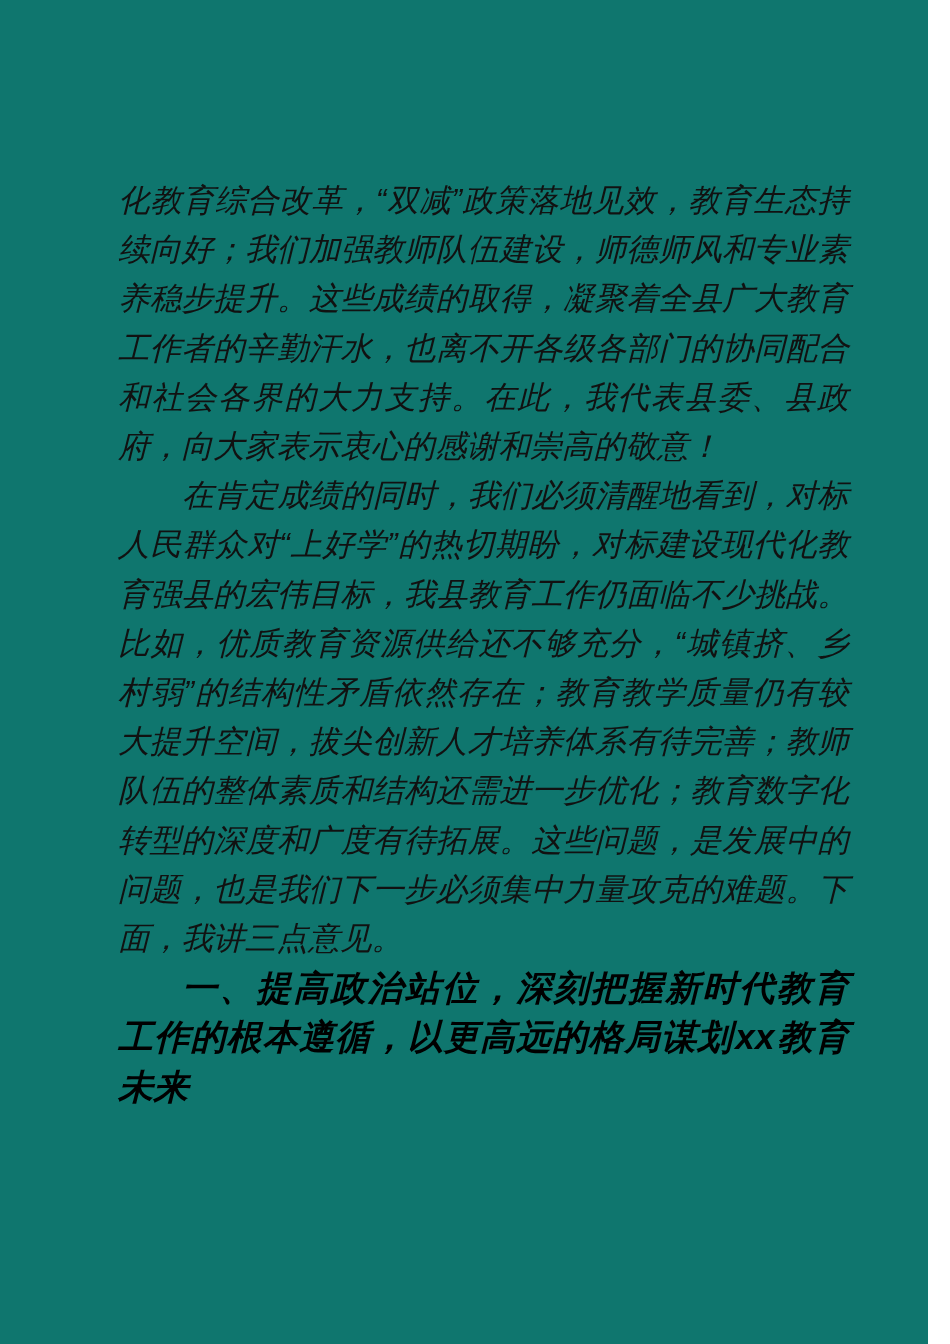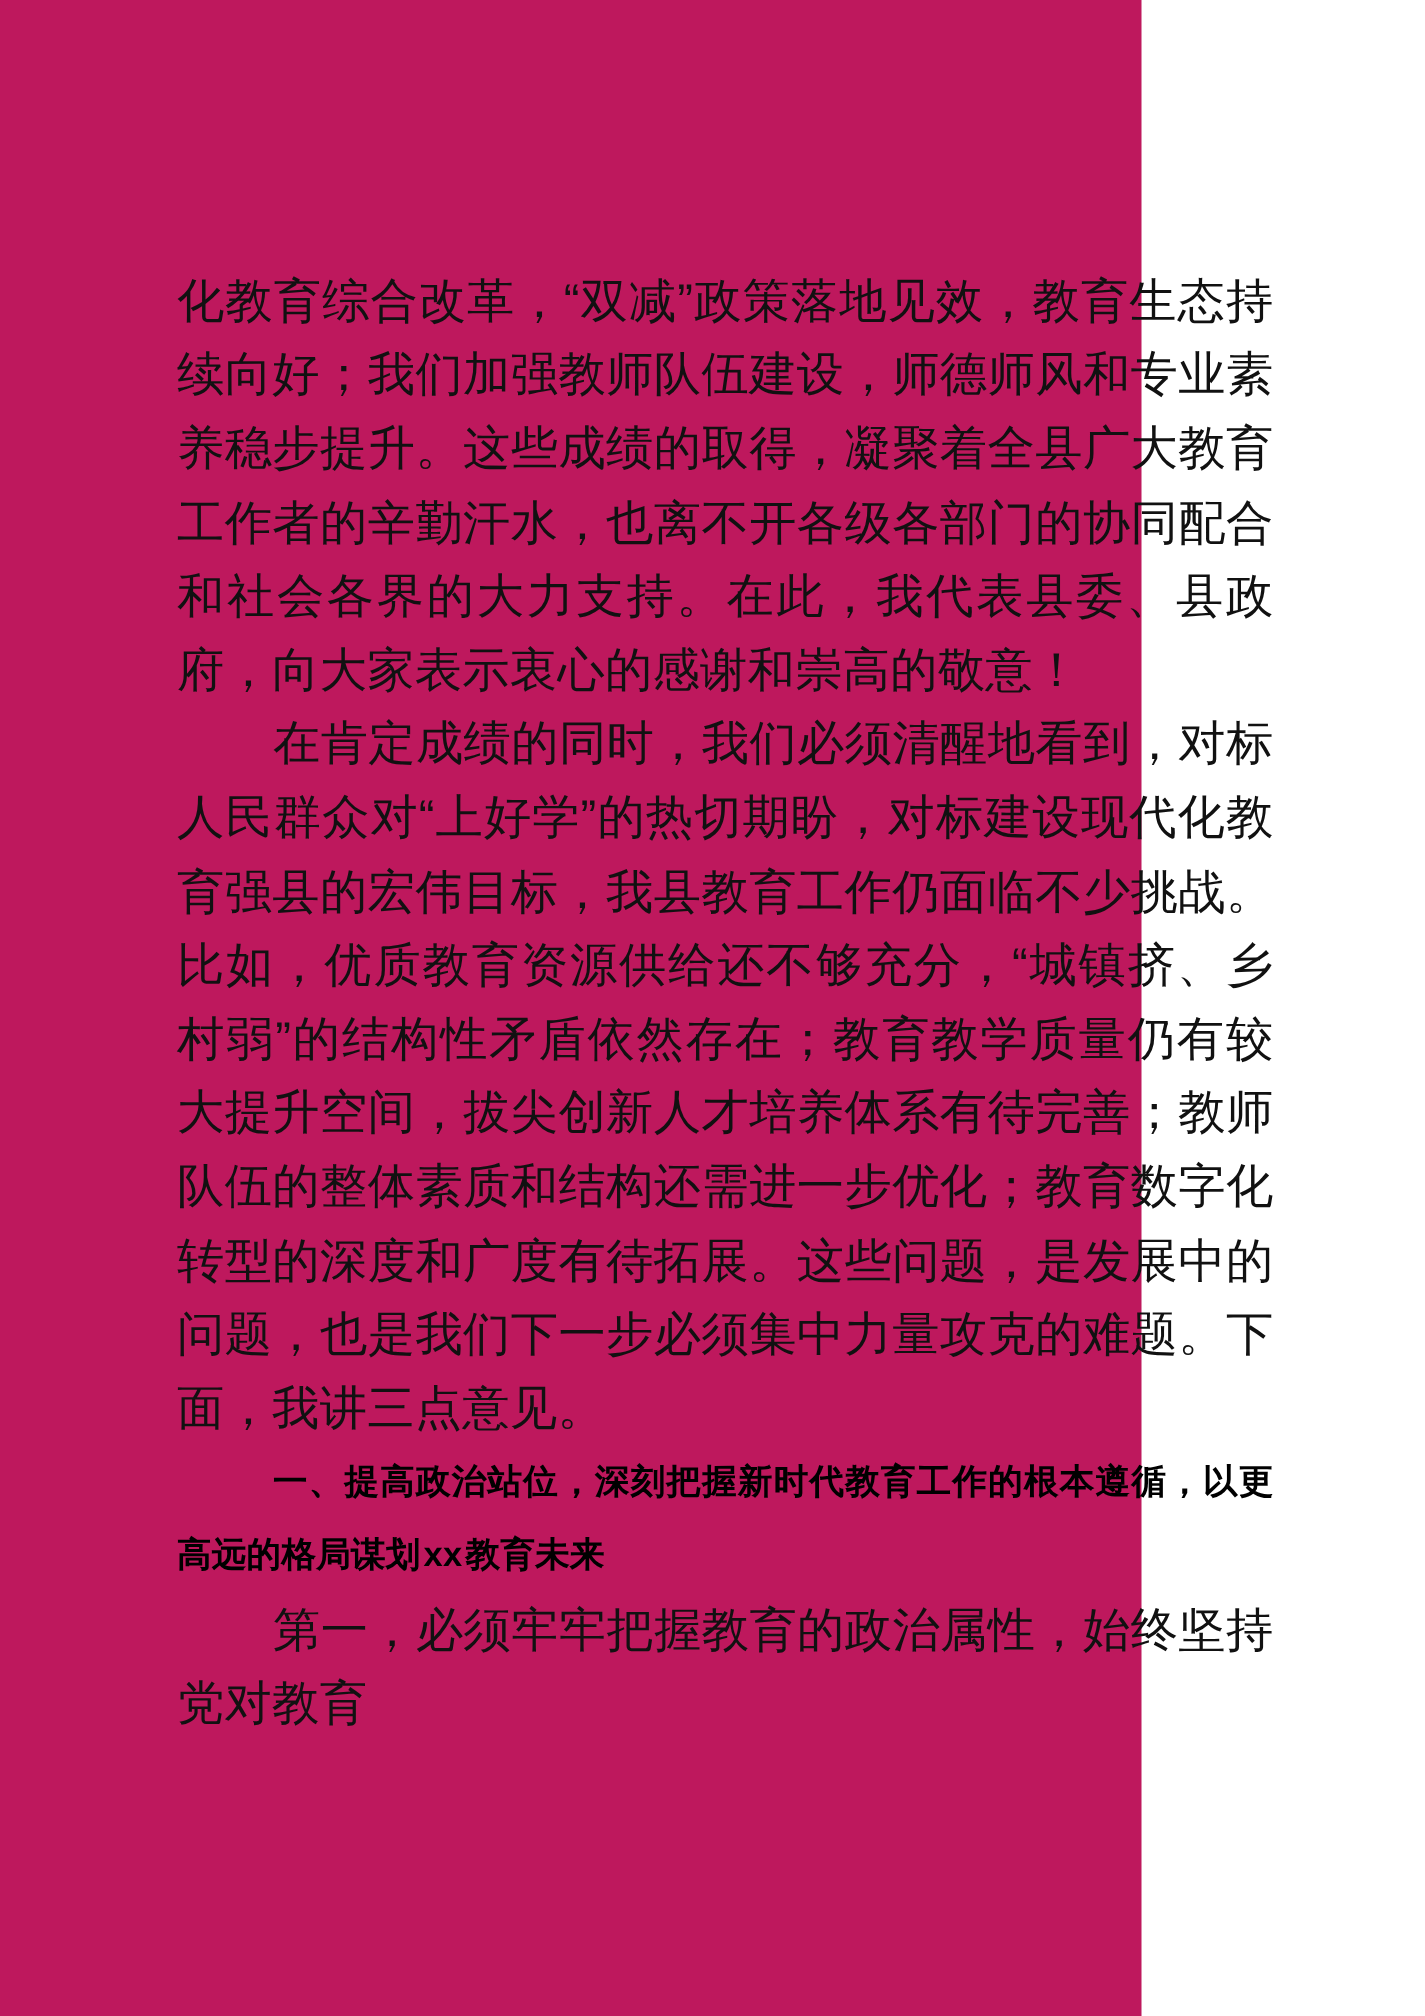--- a/index.html
+++ b/index.html
@@ -10,24 +10,25 @@
   body {
     width: 950px;
     height: 1344px;
     overflow: hidden;
     font-family: "Liberation Sans", "DejaVu Sans", sans-serif;
     color: #000000;
   }
 
   .page {
     position: relative;
-    width: 761px;
+    width: 928px;
     height: 1344px;
-    background: #be185d;
+    background: #0f766e;
     box-sizing: border-box;
+    font-style: italic;
   }
 
   
   .text-column {
     position: absolute;
     left: 118px;
     top: 176px;
     width: 731px;
   }
 
@@ -46,21 +47,21 @@
   }
 
   
   .para.indented {
     text-indent: 64px;
   }
 
   
   .heading {
     margin: 0;
-    font-size: 23px;
+    font-size: 35px;
     line-height: 49.2px;
     font-weight: 700;
     text-align: justify;
     text-justify: inter-character;
     letter-spacing: 0.2px;
     text-indent: 64px;
     word-break: break-all;
     color: #000000;
   }
 
@@ -76,16 +77,15 @@
 <div class="page">
   <div class="text-column">
 
     <p class="para">化教育综合改革，“双减”政策落地见效，教育生态持续向好；我们加强教师队伍建设，师德师风和专业素养稳步提升。这些成绩的取得，凝聚着全县广大教育工作者的辛勤汗水，也离不开各级各部门的协同配合和社会各界的大力支持。在此，我代表县委、县政府，向大家表示衷心的感谢和崇高的敬意！</p>
 
     <p class="para indented">在肯定成绩的同时，我们必须清醒地看到，对标人民群众对“上好学”的热切期盼，对标建设现代化教育强县的宏伟目标，我县教育工作仍面临不少挑战。比如，优质教育资源供给还不够充分，“城镇挤、乡村弱”的结构性矛盾依然存在；教育教学质量仍有较大提升空间，拔尖创新人才培养体系有待完善；教师队伍的整体素质和结构还需进一步优化；教育数字化转型的深度和广度有待拓展。这些问题，是发展中的问题，也是我们下一步必须集中力量攻克的难题。下面，我讲三点意见。</p>
 
     <p class="heading"><span>一、提高政治站位，深刻把握新时代教育工作的根本遵循，以更高远的格局谋划</span><span class="latin">xx</span><span>教育未来</span></p>
 
 
-    <p class="para indented">第一，必须牢牢把握教育的政治属性，始终坚持党对教育</p>
 
   </div>
 </div>
 
 </body></html>

